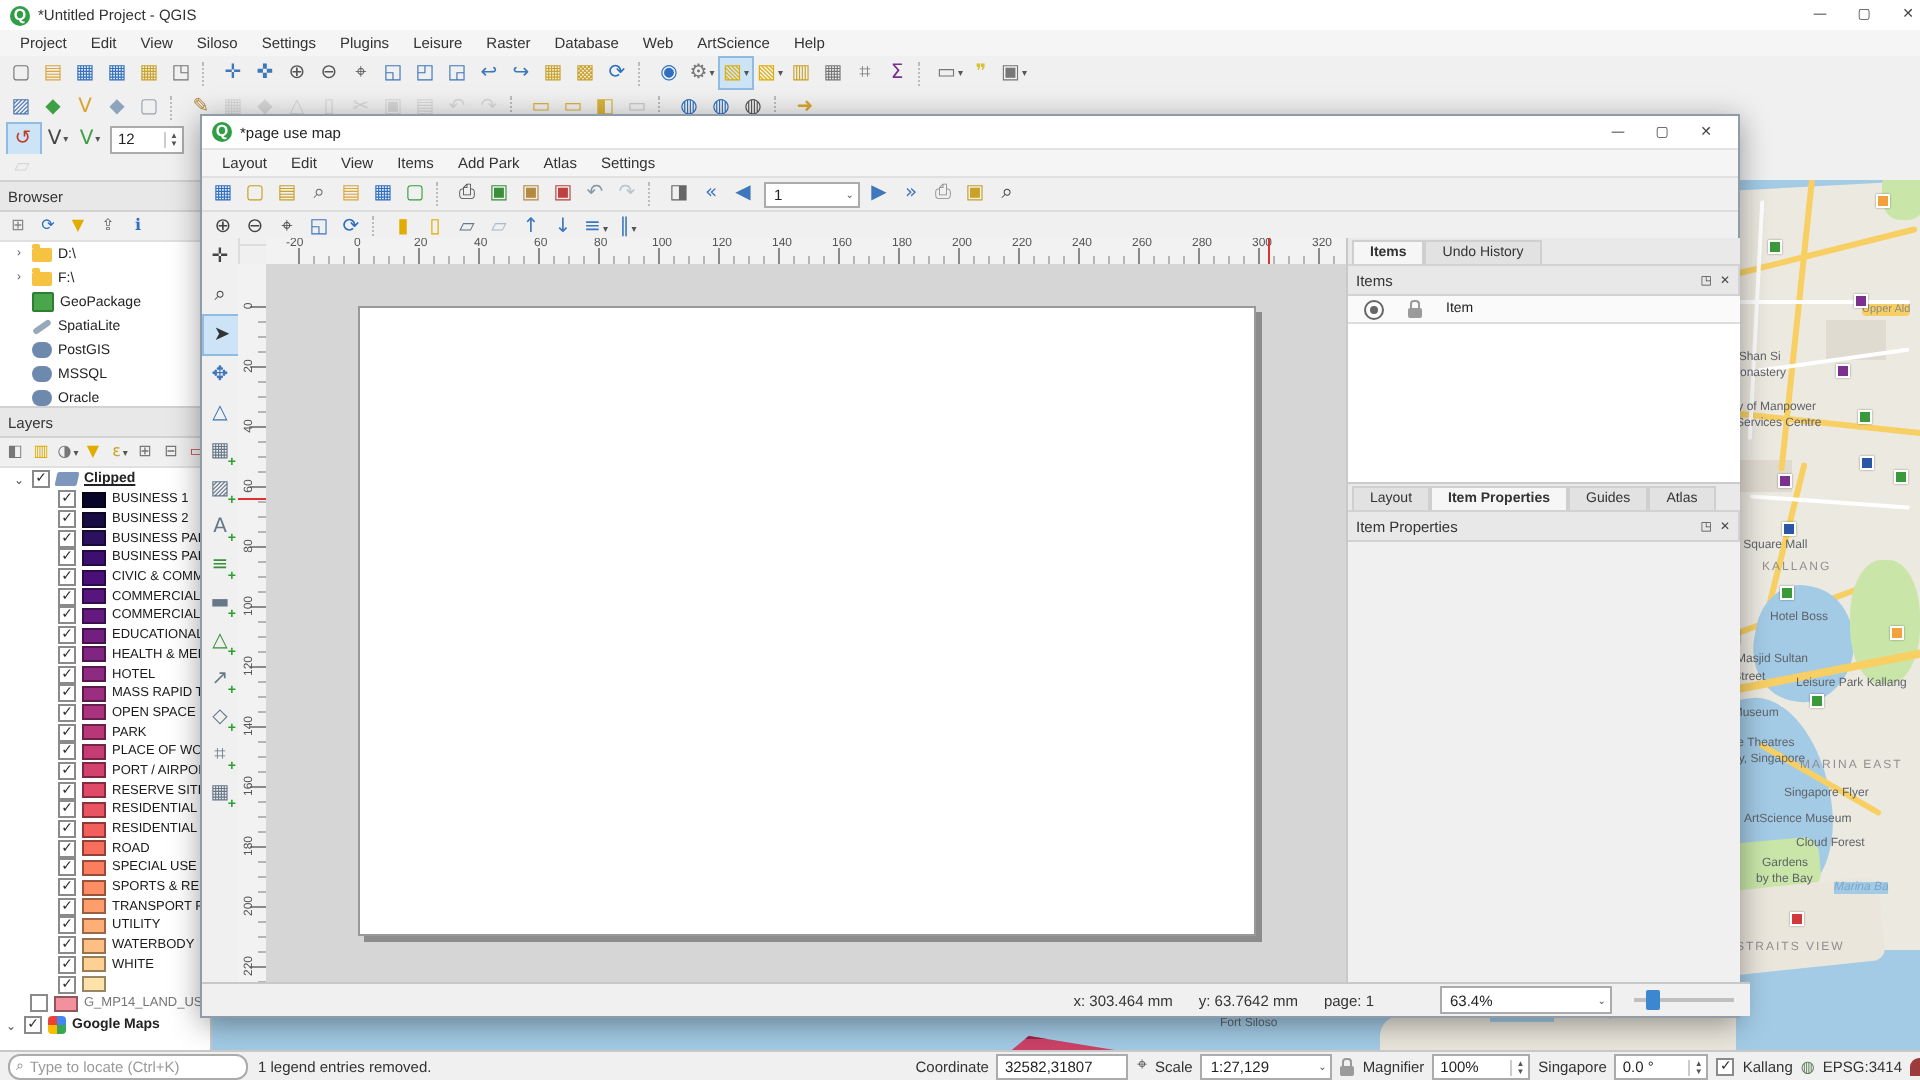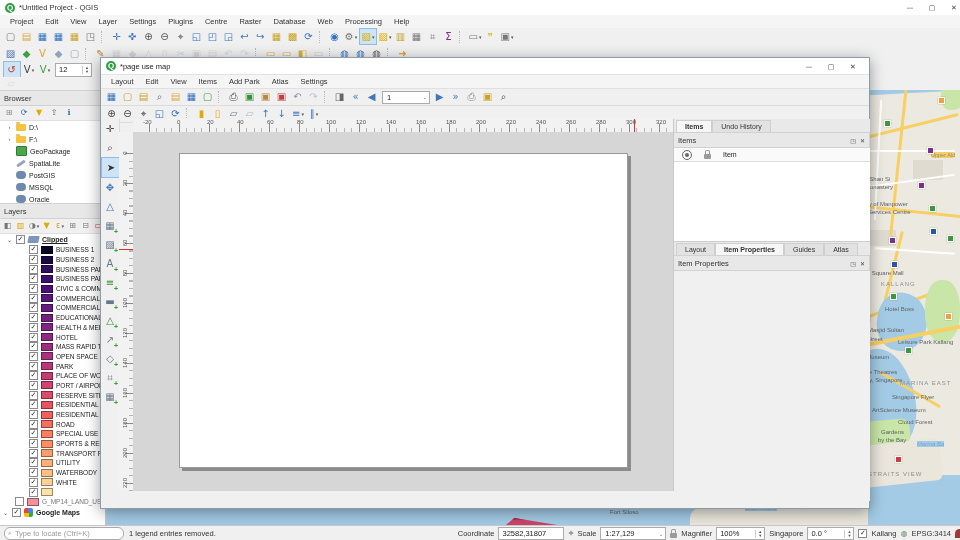--- a/index.html
+++ b/index.html
@@ -102,28 +102,28 @@
         <span class="wbtn"><span class="tg" style="font-size:7px;">▢</span></span>
         <span class="wbtn"><span class="tg" style="font-size:7px;">✕</span></span>
       </span>
 </div>
 
 <div class="abs menubar" style="left:0;top:15px;width:960px;height:13px;">
 
 <span class="menu">Project</span>
       <span class="menu">Edit</span>
       <span class="menu">View</span>
-      <span class="menu">Layer</span>
+      <span class="menu">Siloso</span>
       <span class="menu">Settings</span>
       <span class="menu">Plugins</span>
-      <span class="menu">Centre</span>
+      <span class="menu">Leisure</span>
       <span class="menu">Raster</span>
       <span class="menu">Database</span>
       <span class="menu">Web</span>
-      <span class="menu">Processing</span>
+      <span class="menu">ArtScience</span>
       <span class="menu">Help</span>
     </div>
 
 <div class="abs toolbar" style="left:0;top:28px;width:960px;height:17px;">
 
 <span class="tbtn">
         <span class="tg" style="color: rgb(119, 119, 119);">▢</span>
         <span class="ta"></span>
       </span>
       <span class="tbtn">
@@ -962,20 +962,33 @@
       <span>Item Properties</span>
       <span style="margin-left:auto;display:flex;">
 
       <span class="dbtn">◳</span>
             <span class="dbtn">✕</span>
           </span>
     </div>
     <div style="height:230px;background:#f0f0f0;"></div>
   </div>
 
+  <div class="statusbar abs" style="left:0;top:433px;width:766px;height:16px;justify-content:flex-end;padding-right:8px;">
+    <span class="slab">x: 303.464 mm</span>
+    <span class="slab" style="margin-left:8px;">y: 63.7642 mm</span>
+    <span class="slab" style="margin-left:8px;">page: 1</span>
+    <span class="combo" style="width:78px;margin-left:28px;">
+      <span>63.4%</span>
+      <span class="dd">⌄</span>
+    </span>
+    <span style="position:relative;width:50px;height:10px;margin-left:6px;">
+      <span style="position:absolute;left:0;top:4px;width:100%;height:2px;background:#c0c0c0;"></span>
+      <span style="position:absolute;left:6px;top:0;width:7px;height:10px;background:#3c87d0;border-radius:1px;"></span>
+    </span>
+  </div>
 </div>
 
 <div class="statusbar abs" style="left:0;top:525px;width:960px;height:15px;padding:0 4px;z-index:60;">
   <span class="field" style="width:112px;border-radius:6px;gap:3px;">
     <span class="tg" style="font-size:7px;color:#888;">⌕</span>
     <span style="color:#9a9a9a;">Type to locate (Ctrl+K)</span>
   </span>
   <span style="color:#333;">1 legend entries removed.</span>
 
   <span style="margin-left:auto;display:flex;align-items:center;gap:4px;">

